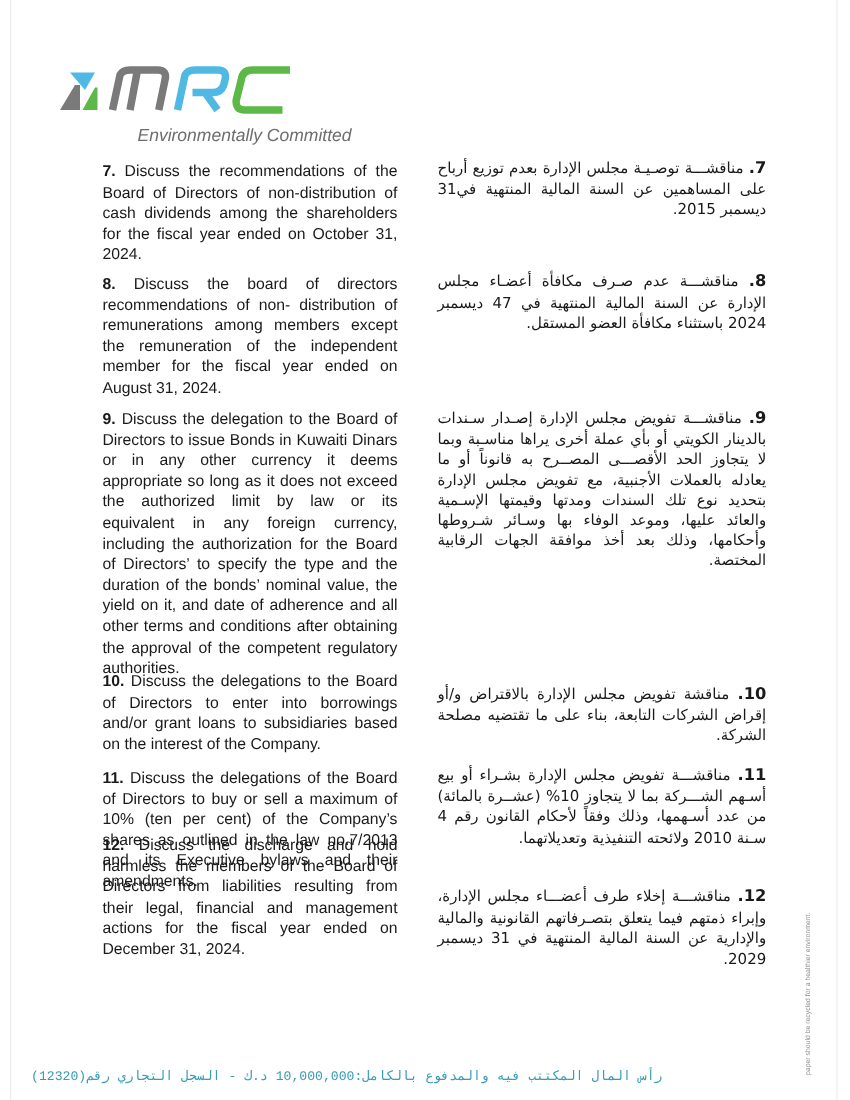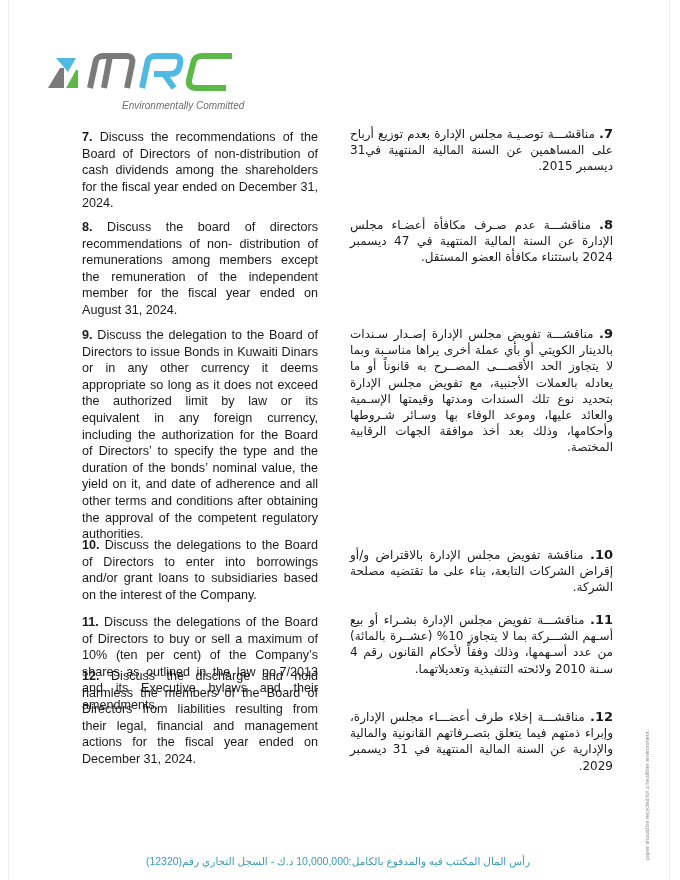--- a/index.html
+++ b/index.html
@@ -4,63 +4,63 @@
 <style>
   html, body { margin: 0; padding: 0; }
   body {
     width: 680px; height: 880px; background: #ffffff; position: relative; overflow: hidden;
     font-family: "Liberation Sans", sans-serif; color: #1b1b1b;
   }
   .page-edge { position: absolute; left: 8px; top: 0; width: 1px; height: 880px; background: #ececec; }
   .right-edge { position: absolute; right: 10px; top: 0; width: 1px; height: 880px; background: #eeeeee; }
   .logo { position: absolute; left: 46px; top: 52px; width: 190px; height: 40px; }
   .tagline {
-    position: absolute; left: 122px; top: 100px; font-size: 10px; font-style: italic; color: #6e6e6e;
+    position: absolute; left: 110px; top: 100px; font-size: 14px; font-style: italic; color: #6e6e6e;
     font-family: "Liberation Sans", sans-serif;
   }
   .col-en {
     position: absolute; left: 82px; width: 236px; font-size: 12.6px; line-height: 16.6px;
     text-align: justify; color: #1a1a1a; font-family: "Liberation Sans", sans-serif;
   }
   .col-en .num { font-weight: bold; }
   .col-ar {
     position: absolute; left: 350px; width: 263px; font-size: 12px; line-height: 16.2px;
     direction: rtl; text-align: justify; color: #1a1a1a; font-family: "DejaVu Sans", sans-serif;
   }
   .col-ar .num { font-weight: bold; font-size: 13px; }
   .side-note {
     position: absolute; left: 650px; top: 740px; font-size: 5.5px; color: #8a8a8a;
     transform-origin: left top; transform: rotate(-90deg) translateX(-120px); white-space: nowrap;
     font-family: "Liberation Sans", sans-serif;
   }
   .side-note { left: 644px; top: 860px; transform: rotate(-90deg); }
   .footer {
     position: absolute; left: 170px; top: 855px; width: 360px; font-size: 10.5px; color: #3a9bb6;
-    direction: rtl; text-align: right; white-space: nowrap; font-family: Liberation Sans, sans-serif;
+    direction: rtl; text-align: right; white-space: nowrap; font-family: Liberation Mono, monospace;
   }
 </style>
 </head>
 <body>
 
 <div class="page-edge"></div>
 <div class="right-edge"></div>
 
 <svg class="logo" viewBox="0 0 190 40">
   <g>
     <polygon points="2,36 14,16 18,16 18,36" fill="#7a7a7a"></polygon>
     <polygon points="10,6 30,6 22,20" fill="#4fb9e3"></polygon>
     <polygon points="20,36 30,18 32,18 32,36" fill="#5cb947"></polygon>
   </g>
   <path d="M44 36 L50 8 Q52 4 58 4 L80 4 Q88 4 86 12 L81 36 M64 4 L58 36" stroke="#7a7a7a" stroke-width="6" fill="none" stroke-linejoin="round"></path>
   <path d="M96 36 L102 8 Q104 4 110 4 L128 4 Q136 4 134 12 L133 16 Q131 22 124 22 L108 22 M118 22 L128 36" stroke="#4fb9e3" stroke-width="6" fill="none" stroke-linejoin="round"></path>
   <path d="M186 4 L156 4 Q148 4 147 12 L143 28 Q142 36 150 36 L180 36" stroke="#5cb947" stroke-width="6" fill="none" stroke-linejoin="round"></path>
 </svg>
 <div class="tagline">Environmentally Committed</div>
 
-<div class="col-en" style="top:129px"><span class="num">7.</span><span> Discuss the recommendations of the Board of Directors of non-distribution of cash dividends among the shareholders for the fiscal year ended on December 31, 2024.</span></div>
+<div class="col-en" style="top:129px"><span class="num">7.</span><span> Discuss the recommendations of the Board of Directors of non-distribution of cash dividends among the shareholders for the fiscal year ended on October 31, 2024.</span></div>
 <div class="col-en" style="top:219px"><span class="num">8.</span><span> Discuss the board of directors recommendations of non- distribution of remunerations among members except the remuneration of the independent member for the fiscal year ended on August 31, 2024.</span></div>
 <div class="col-en" style="top:327px"><span class="num">9.</span><span> Discuss the delegation to the Board of Directors to issue Bonds in Kuwaiti Dinars or in any other currency it deems appropriate so long as it does not exceed the authorized limit by law or its equivalent in any foreign currency, including the authorization for the Board of Directors’ to specify the type and the duration of the bonds’ nominal value, the yield on it, and date of adherence and all other terms and conditions after obtaining the approval of the competent regulatory authorities.</span></div>
 <div class="col-en" style="top:537px"><span class="num">10.</span><span> Discuss the delegations to the Board of Directors to enter into borrowings and/or grant loans to subsidiaries based on the interest of the Company.</span></div>
 <div class="col-en" style="top:614px"><span class="num">11.</span><span> Discuss the delegations of the Board of Directors to buy or sell a maximum of 10% (ten per cent) of the Company’s shares as outlined in the law no.7/2013 and its Executive bylaws and their amendments.</span></div>
 <div class="col-en" style="top:668px"><span class="num">12.</span><span> Discuss the discharge and hold harmless the members of the Board of Directors from liabilities resulting from their legal, financial and management actions for the fiscal year ended on December 31, 2024.</span></div>
 
 <div class="col-ar" style="top:126px"><span class="num">7.</span><span> مناقشـــة توصـيـة مجلس الإدارة بعدم توزيع أرباح على المساهمين عن السنة المالية المنتهية في31 ديسمبر 2015.</span></div>
 <div class="col-ar" style="top:217px"><span class="num">8.</span><span> مناقشـــة عدم صـرف مكافأة أعضـاء مجلس الإدارة عن السنة المالية المنتهية في 47 ديسمبر 2024 باستثناء مكافأة العضو المستقل.</span></div>
 <div class="col-ar" style="top:326px"><span class="num">9.</span><span> مناقشـــة تفويض مجلس الإدارة إصـدار سـندات بالدينار الكويتي أو بأي عملة أخرى يراها مناسـبة وبما لا يتجاوز الحد الأقصـــى المصــرح به قانوناً أو ما يعادله بالعملات الأجنبية، مع تفويض مجلس الإدارة بتحديد نوع تلك السندات ومدتها وقيمتها الإسـمية والعائد عليها، وموعد الوفاء بها وسـائر شـروطها وأحكامها، وذلك بعد أخذ موافقة الجهات الرقابية المختصة.</span></div>
 <div class="col-ar" style="top:547px"><span class="num">10.</span><span> مناقشة تفويض مجلس الإدارة بالاقتراض و/أو إقراض الشركات التابعة، بناء على ما تقتضيه مصلحة الشركة.</span></div>

